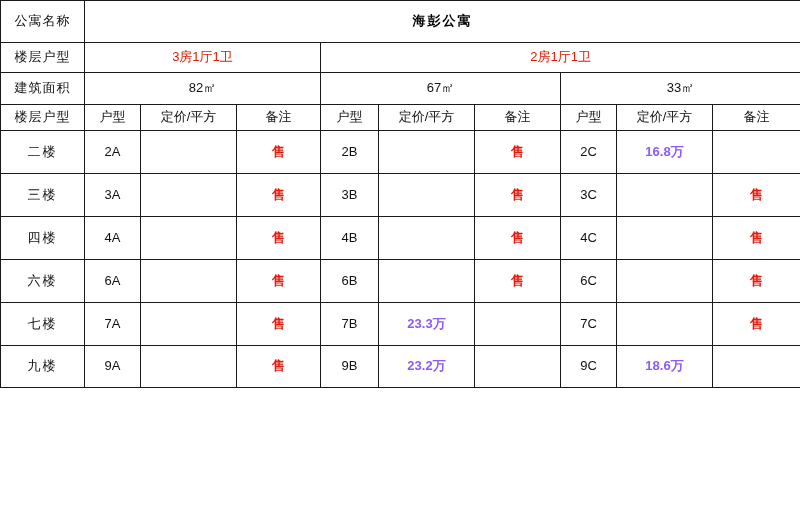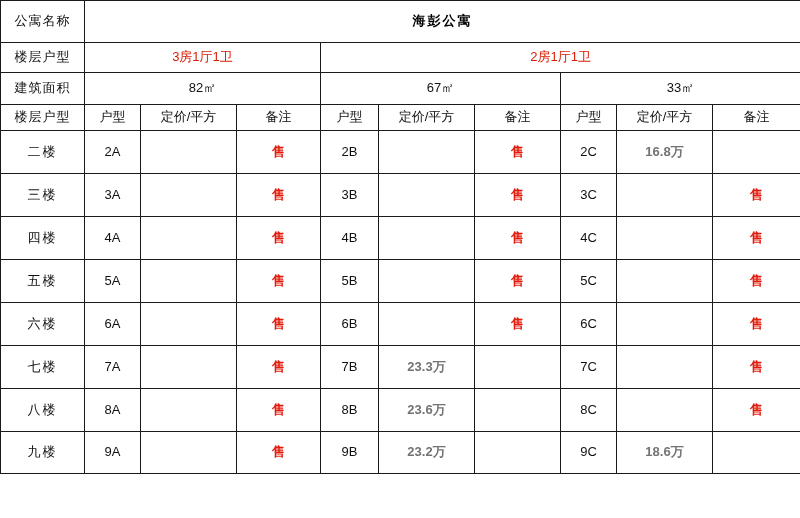--- a/index.html
+++ b/index.html
@@ -71,21 +71,21 @@
   }
   .unit-cell {
     font-size: 14px;
   }
   .sold {
     color: #e21b0c;
     font-size: 24px;
     font-weight: bold;
   }
   .price {
-    color: #737373;
+    color: #8b5cf6;
     font-size: 20px;
     font-weight: bold;
   }
   .r-title { height: 42px; }
   .r-layout { height: 30px; }
   .r-area { height: 32px; }
   .r-subhdr { height: 26px; }
   .r-data { height: 43px; margin-top: 24px; }
   .r-last { height: 42px; }
 </style>
@@ -166,32 +166,20 @@
       <td class="price"></td>
       <td class="sold">售</td>
       <td class="unit-cell">4B</td>
       <td class="price"></td>
       <td class="sold">售</td>
       <td class="unit-cell">4C</td>
       <td class="price"></td>
       <td class="sold">售</td>
     </tr>
 
-    <tr class="r-data">
-      <td class="floor-cell">五楼</td>
-      <td class="unit-cell">5A</td>
-      <td class="price"></td>
-      <td class="sold">售</td>
-      <td class="unit-cell">5B</td>
-      <td class="price"></td>
-      <td class="sold">售</td>
-      <td class="unit-cell">5C</td>
-      <td class="price"></td>
-      <td class="sold">售</td>
-    </tr>
 
     <tr class="r-data">
       <td class="floor-cell">六楼</td>
       <td class="unit-cell">6A</td>
       <td class="price"></td>
       <td class="sold">售</td>
       <td class="unit-cell">6B</td>
       <td class="price"></td>
       <td class="sold">售</td>
       <td class="unit-cell">6C</td>
@@ -205,32 +193,20 @@
       <td class="price"></td>
       <td class="sold">售</td>
       <td class="unit-cell">7B</td>
       <td class="price">23.3万</td>
       <td class="sold"></td>
       <td class="unit-cell">7C</td>
       <td class="price"></td>
       <td class="sold">售</td>
     </tr>
 
-    <tr class="r-data">
-      <td class="floor-cell">八楼</td>
-      <td class="unit-cell">8A</td>
-      <td class="price"></td>
-      <td class="sold">售</td>
-      <td class="unit-cell">8B</td>
-      <td class="price">23.6万</td>
-      <td class="sold"></td>
-      <td class="unit-cell">8C</td>
-      <td class="price"></td>
-      <td class="sold">售</td>
-    </tr>
 
     <tr class="r-last">
       <td class="floor-cell">九楼</td>
       <td class="unit-cell">9A</td>
       <td class="price"></td>
       <td class="sold">售</td>
       <td class="unit-cell">9B</td>
       <td class="price">23.2万</td>
       <td class="sold"></td>
       <td class="unit-cell">9C</td>

